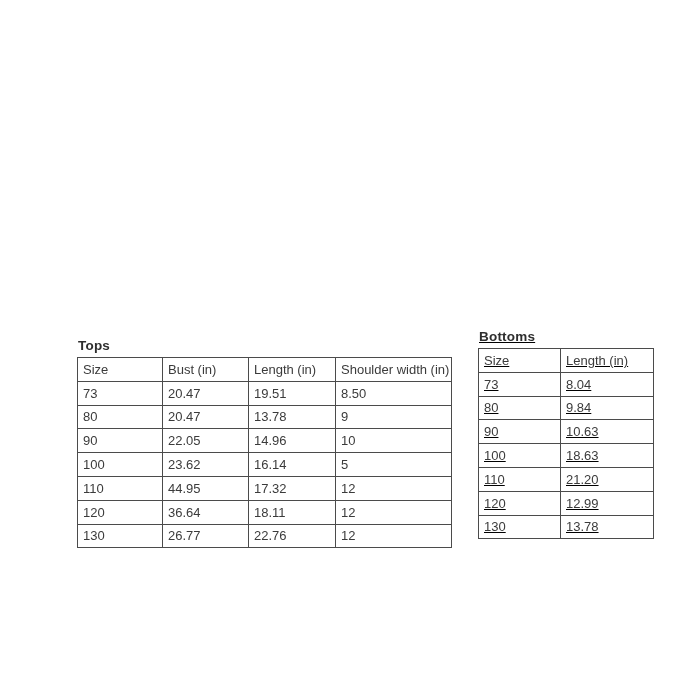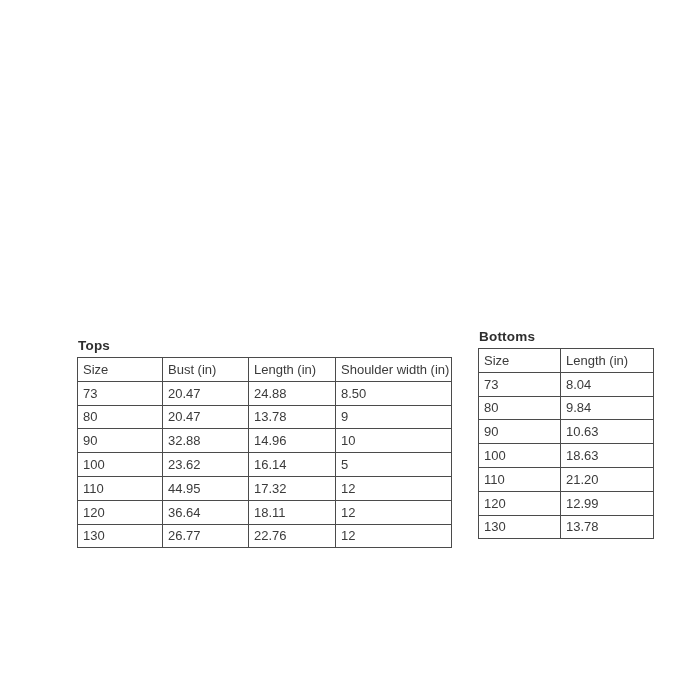--- a/index.html
+++ b/index.html
@@ -6,21 +6,21 @@
   body {
     width: 700px;
     height: 700px;
     position: relative;
     background: #ffffff;
     overflow: hidden;
     font-family: "Liberation Sans", sans-serif;
   }
   .table-block { position: absolute; }
   .block-tops { left: 77px; top: 338px; }
-  .block-bottoms { left: 478px; top: 329px; }
+  .block-bottoms { left: 478px; top: 329px; text-decoration: underline; }
   .table-title {
     font-weight: bold;
     font-size: 13.5px;
     color: #2e2e2e;
     margin: 0 0 4px 1px;
     letter-spacing: 0.2px;
   }
   table.size-table {
     border-collapse: collapse;
     table-layout: fixed;
@@ -56,32 +56,32 @@
           <th>Size</th>
           <th>Bust (in)</th>
           <th>Length (in)</th>
           <th>Shoulder width (in)</th>
         </tr>
       </thead>
       <tbody>
         <tr>
           <td>73</td>
           <td>20.47</td>
-          <td>24.88</td>
+          <td>19.51</td>
           <td>8.50</td>
         </tr>
         <tr>
           <td>80</td>
           <td>20.47</td>
           <td>13.78</td>
           <td>9</td>
         </tr>
         <tr>
           <td>90</td>
-          <td>32.88</td>
+          <td>22.05</td>
           <td>14.96</td>
           <td>10</td>
         </tr>
         <tr>
           <td>100</td>
           <td>23.62</td>
           <td>16.14</td>
           <td>5</td>
         </tr>
         <tr>

